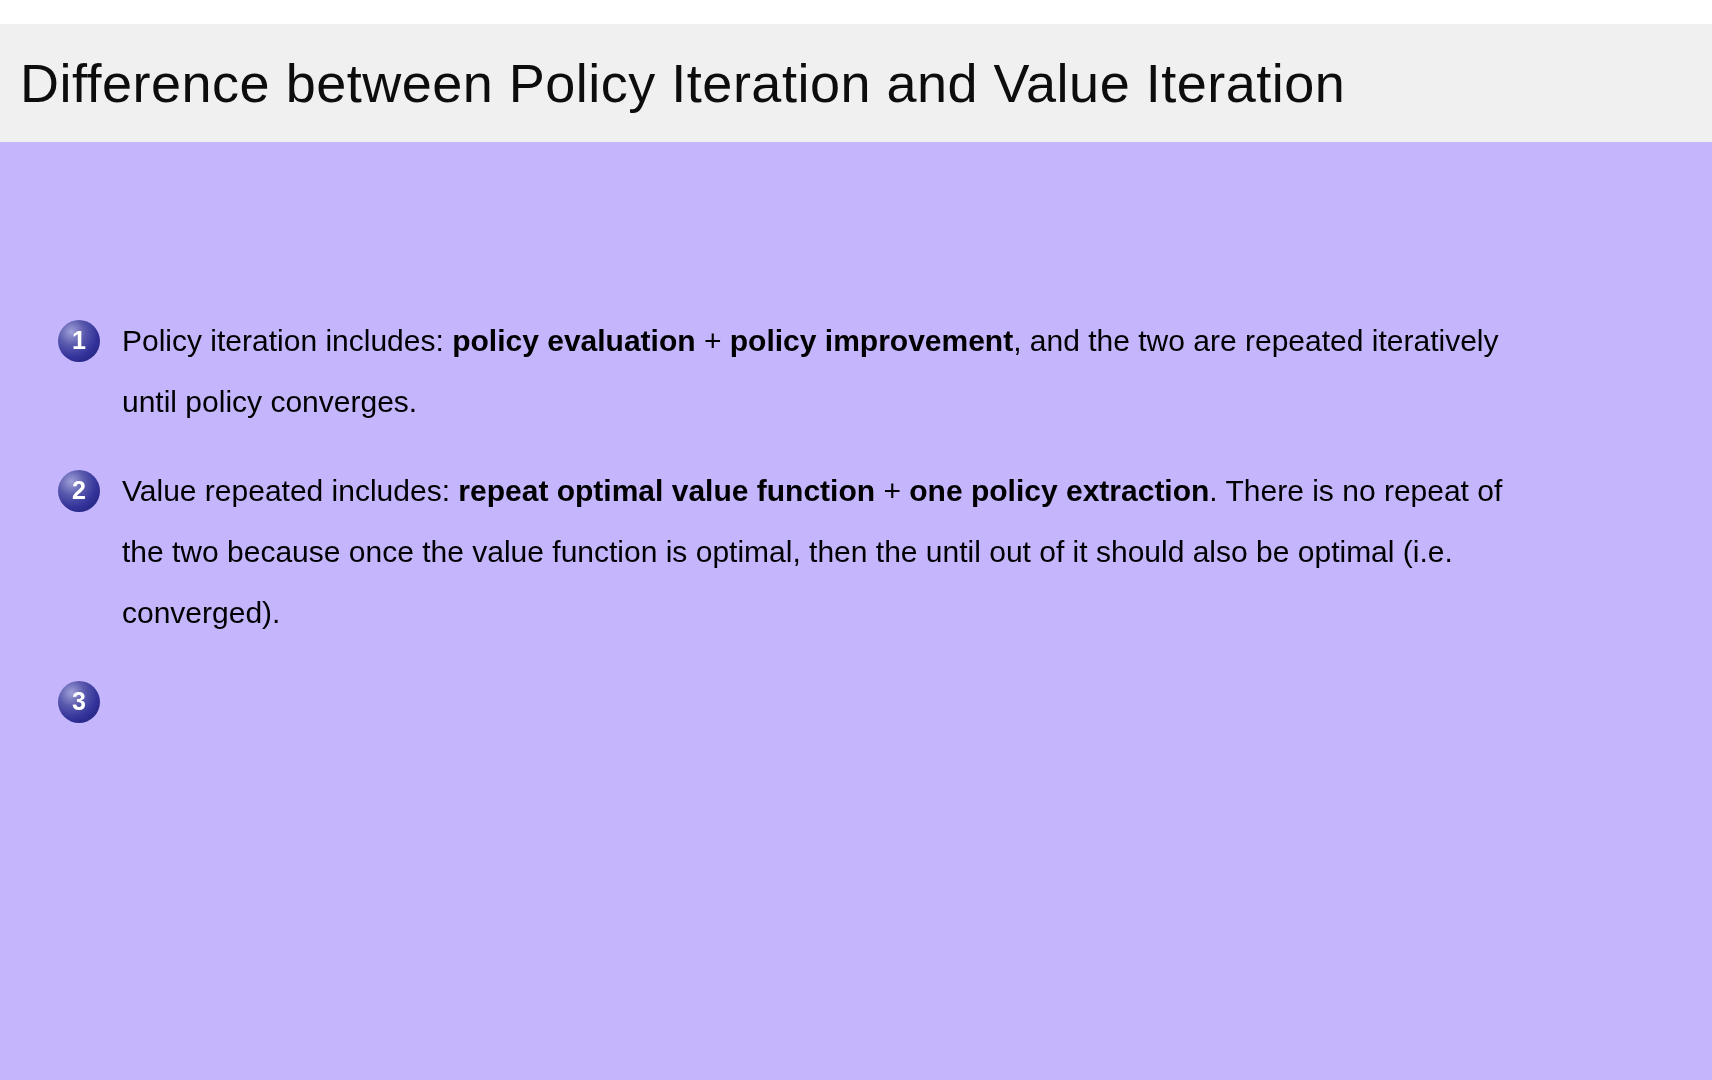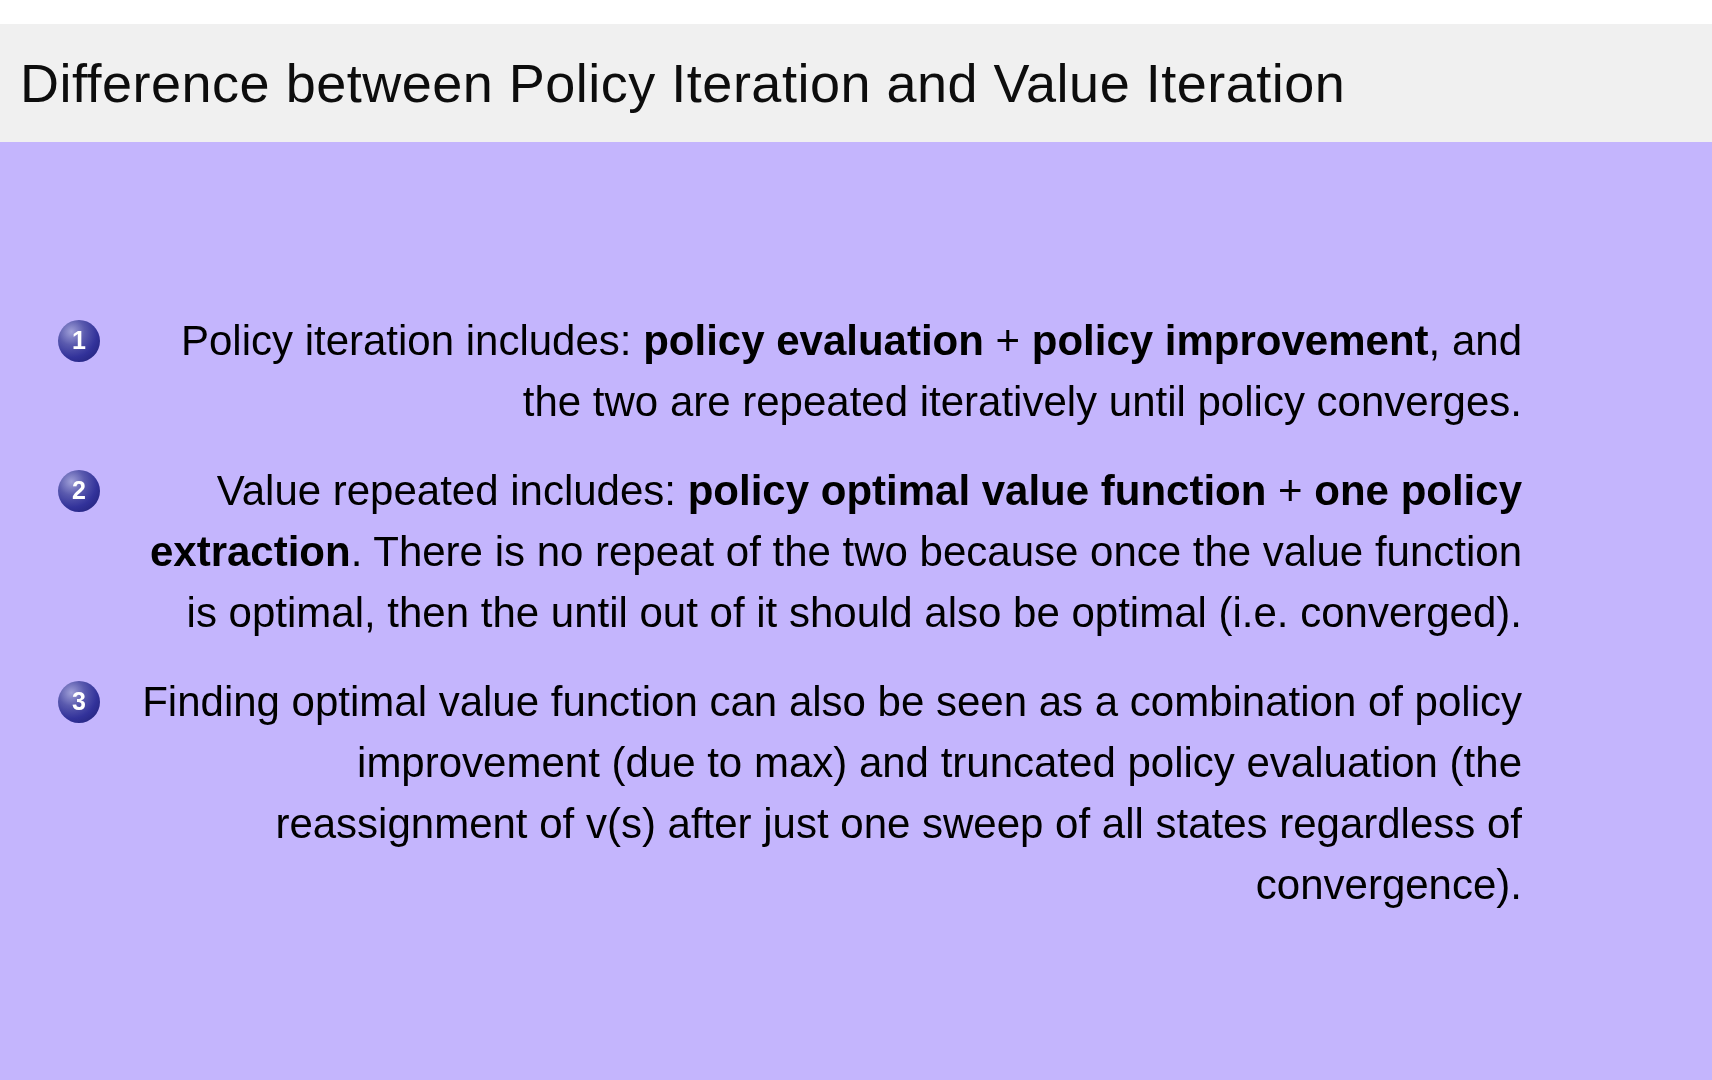--- a/index.html
+++ b/index.html
@@ -59,24 +59,23 @@
   .ball-num {
     color: #ffffff;
     font-size: 25px;
     font-weight: 700;
     line-height: 1;
     transform: translateY(-1px);
   }
   .bullet-text {
     margin: 0;
     max-width: 1400px;
-    font-size: 42px;
+    font-size: 30px;
     line-height: 61px;
     color: #000000;
-    text-align: right;
   }
   .b {
     font-weight: 700;
   }
 </style>
 </head>
 <body>
 
 <div class="slide">
 
@@ -93,27 +92,24 @@
       <p class="bullet-text">
         <span>Policy iteration includes: </span><span class="b">policy evaluation</span><span> + </span><span class="b">policy improvement</span><span>, and the two are repeated iteratively until policy converges.</span>
       </p>
     </div>
 
     <div class="bullet">
       <span class="ball">
         <span class="ball-num">2</span>
       </span>
       <p class="bullet-text">
-        <span>Value repeated includes: </span><span class="b">policy optimal value function</span><span> + </span><span class="b">one policy extraction</span><span>. There is no repeat of the two because once the value function is optimal, then the until out of it should also be optimal (i.e. converged).</span>
+        <span>Value repeated includes: </span><span class="b">repeat optimal value function</span><span> + </span><span class="b">one policy extraction</span><span>. There is no repeat of the two because once the value function is optimal, then the until out of it should also be optimal (i.e. converged).</span>
       </p>
     </div>
 
     <div class="bullet">
       <span class="ball">
         <span class="ball-num">3</span>
       </span>
-      <p class="bullet-text">
-        <span>Finding optimal value function can also be seen as a combination of policy improvement (due to max) and truncated policy evaluation (the reassignment of v(s) after just one sweep of all states regardless of convergence).</span>
-      </p>
     </div>
 
   </main>
 </div>
 
 </body></html>

